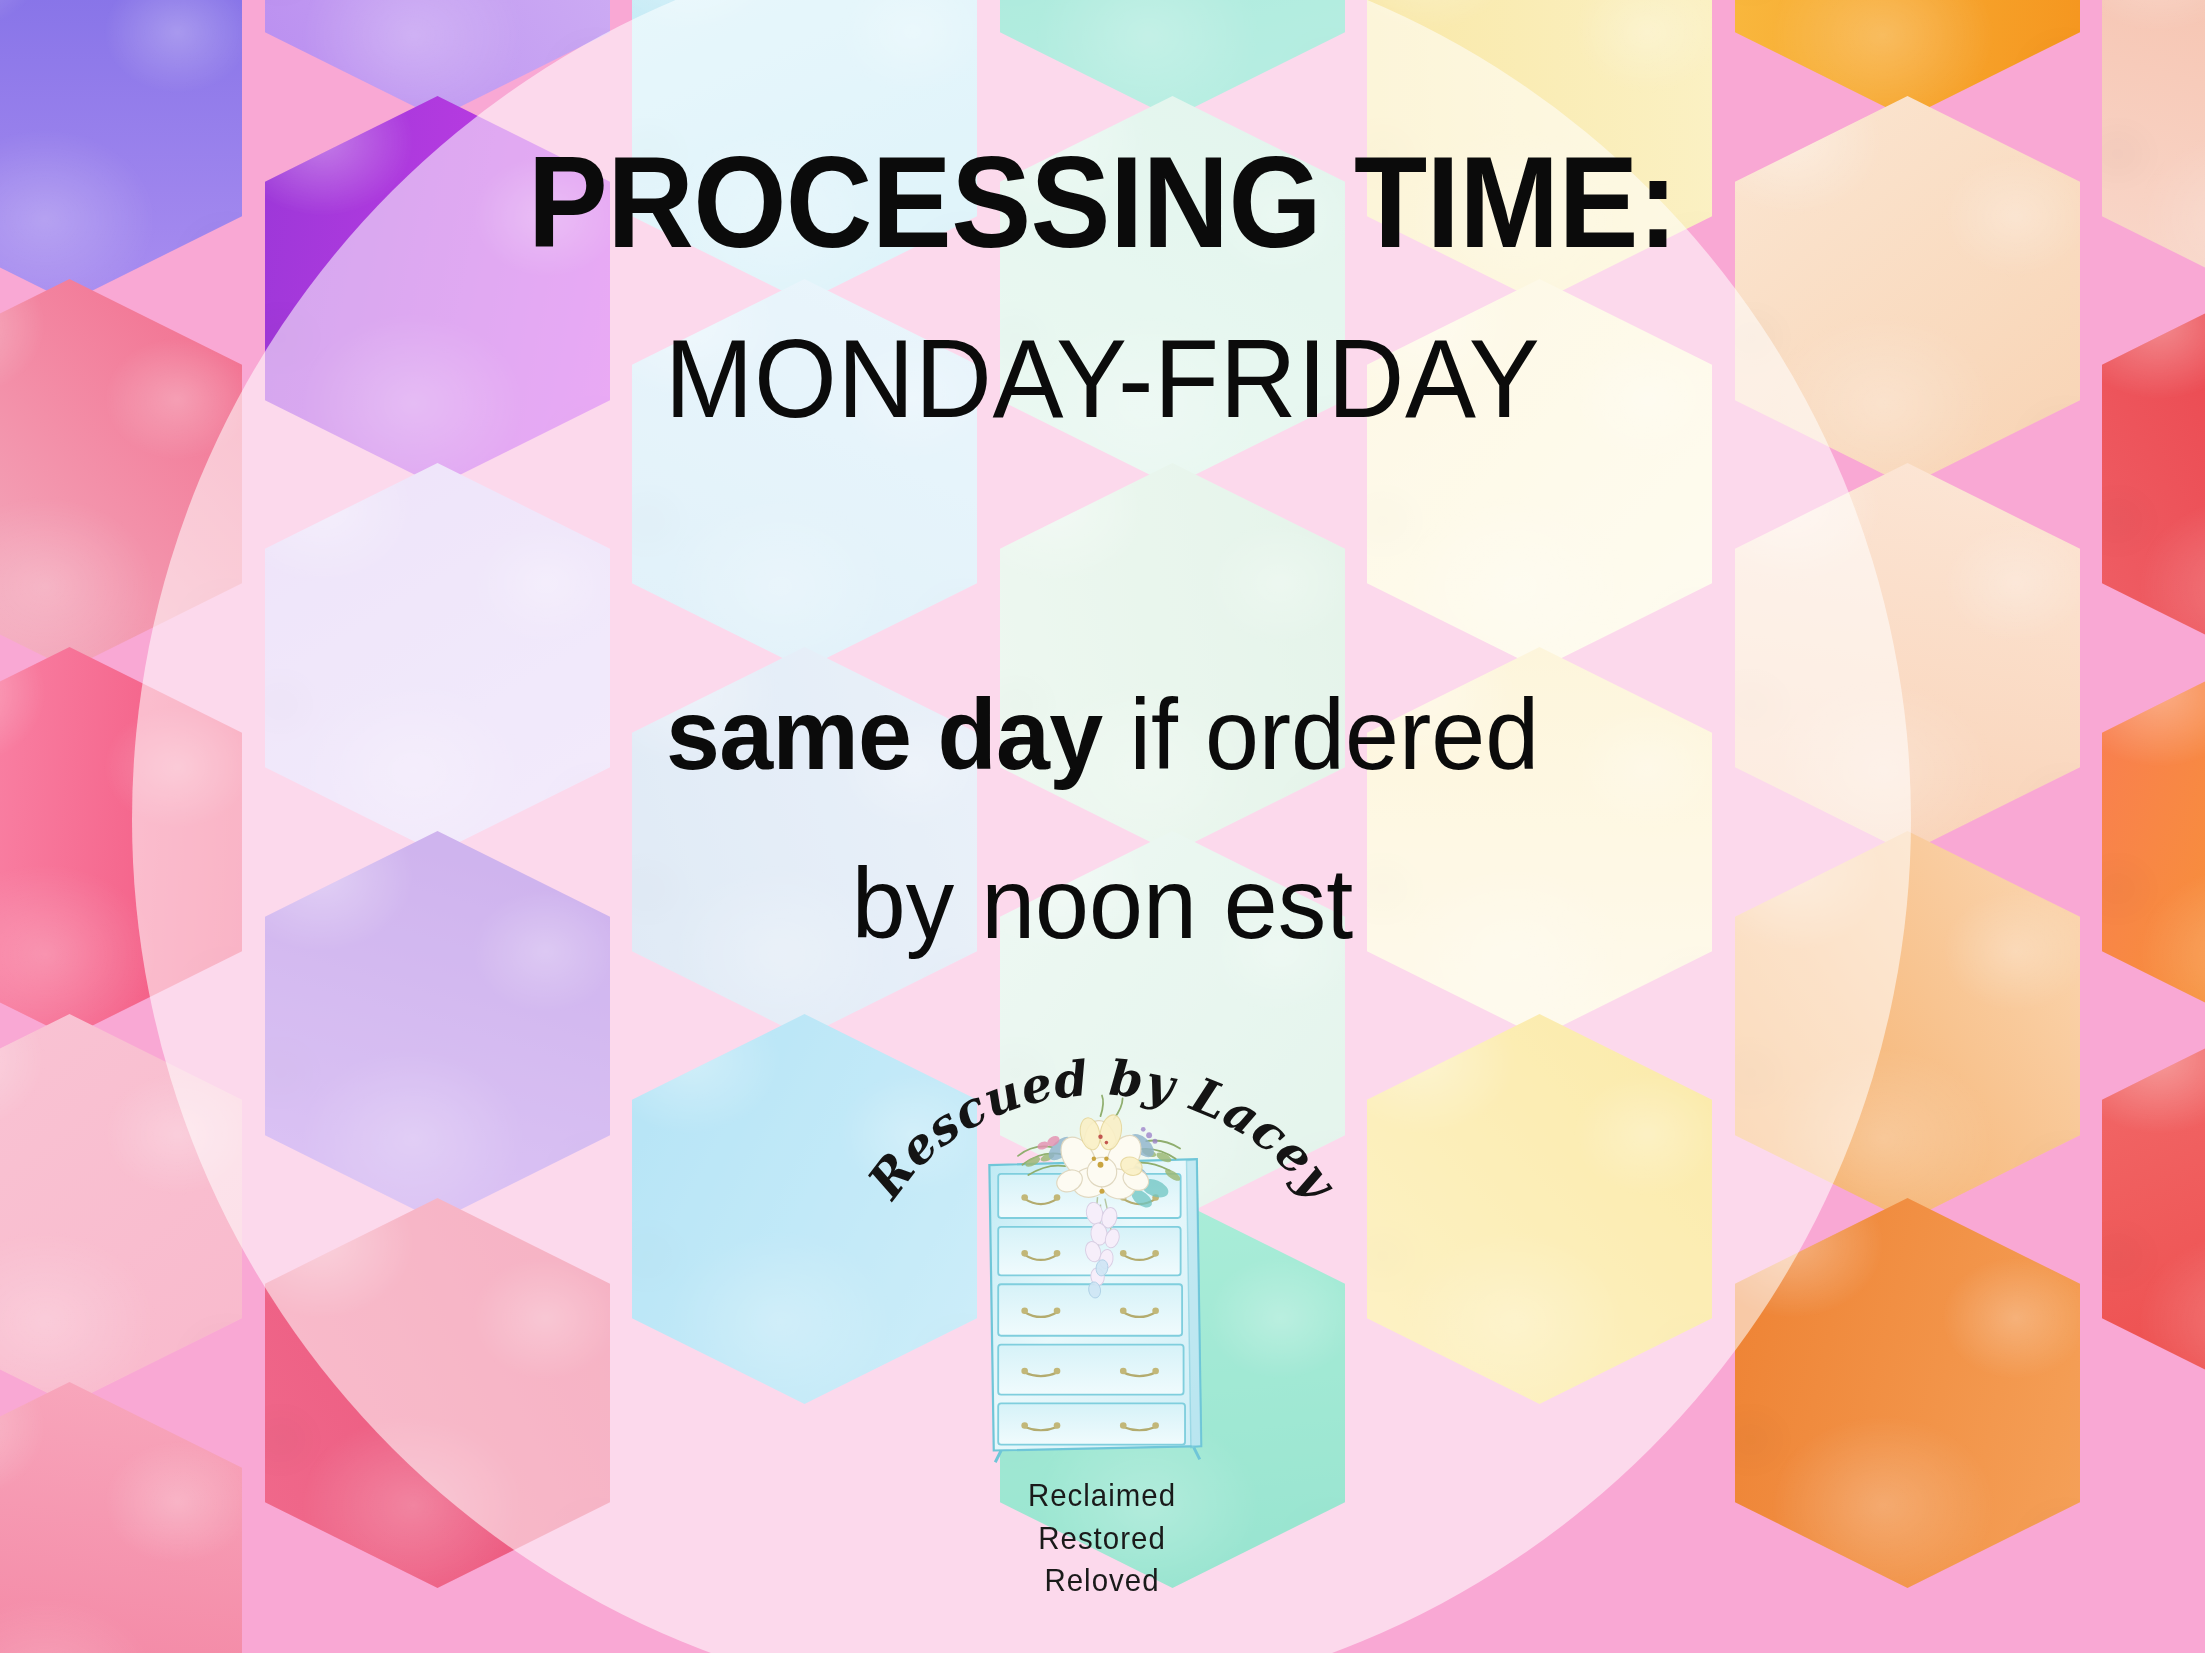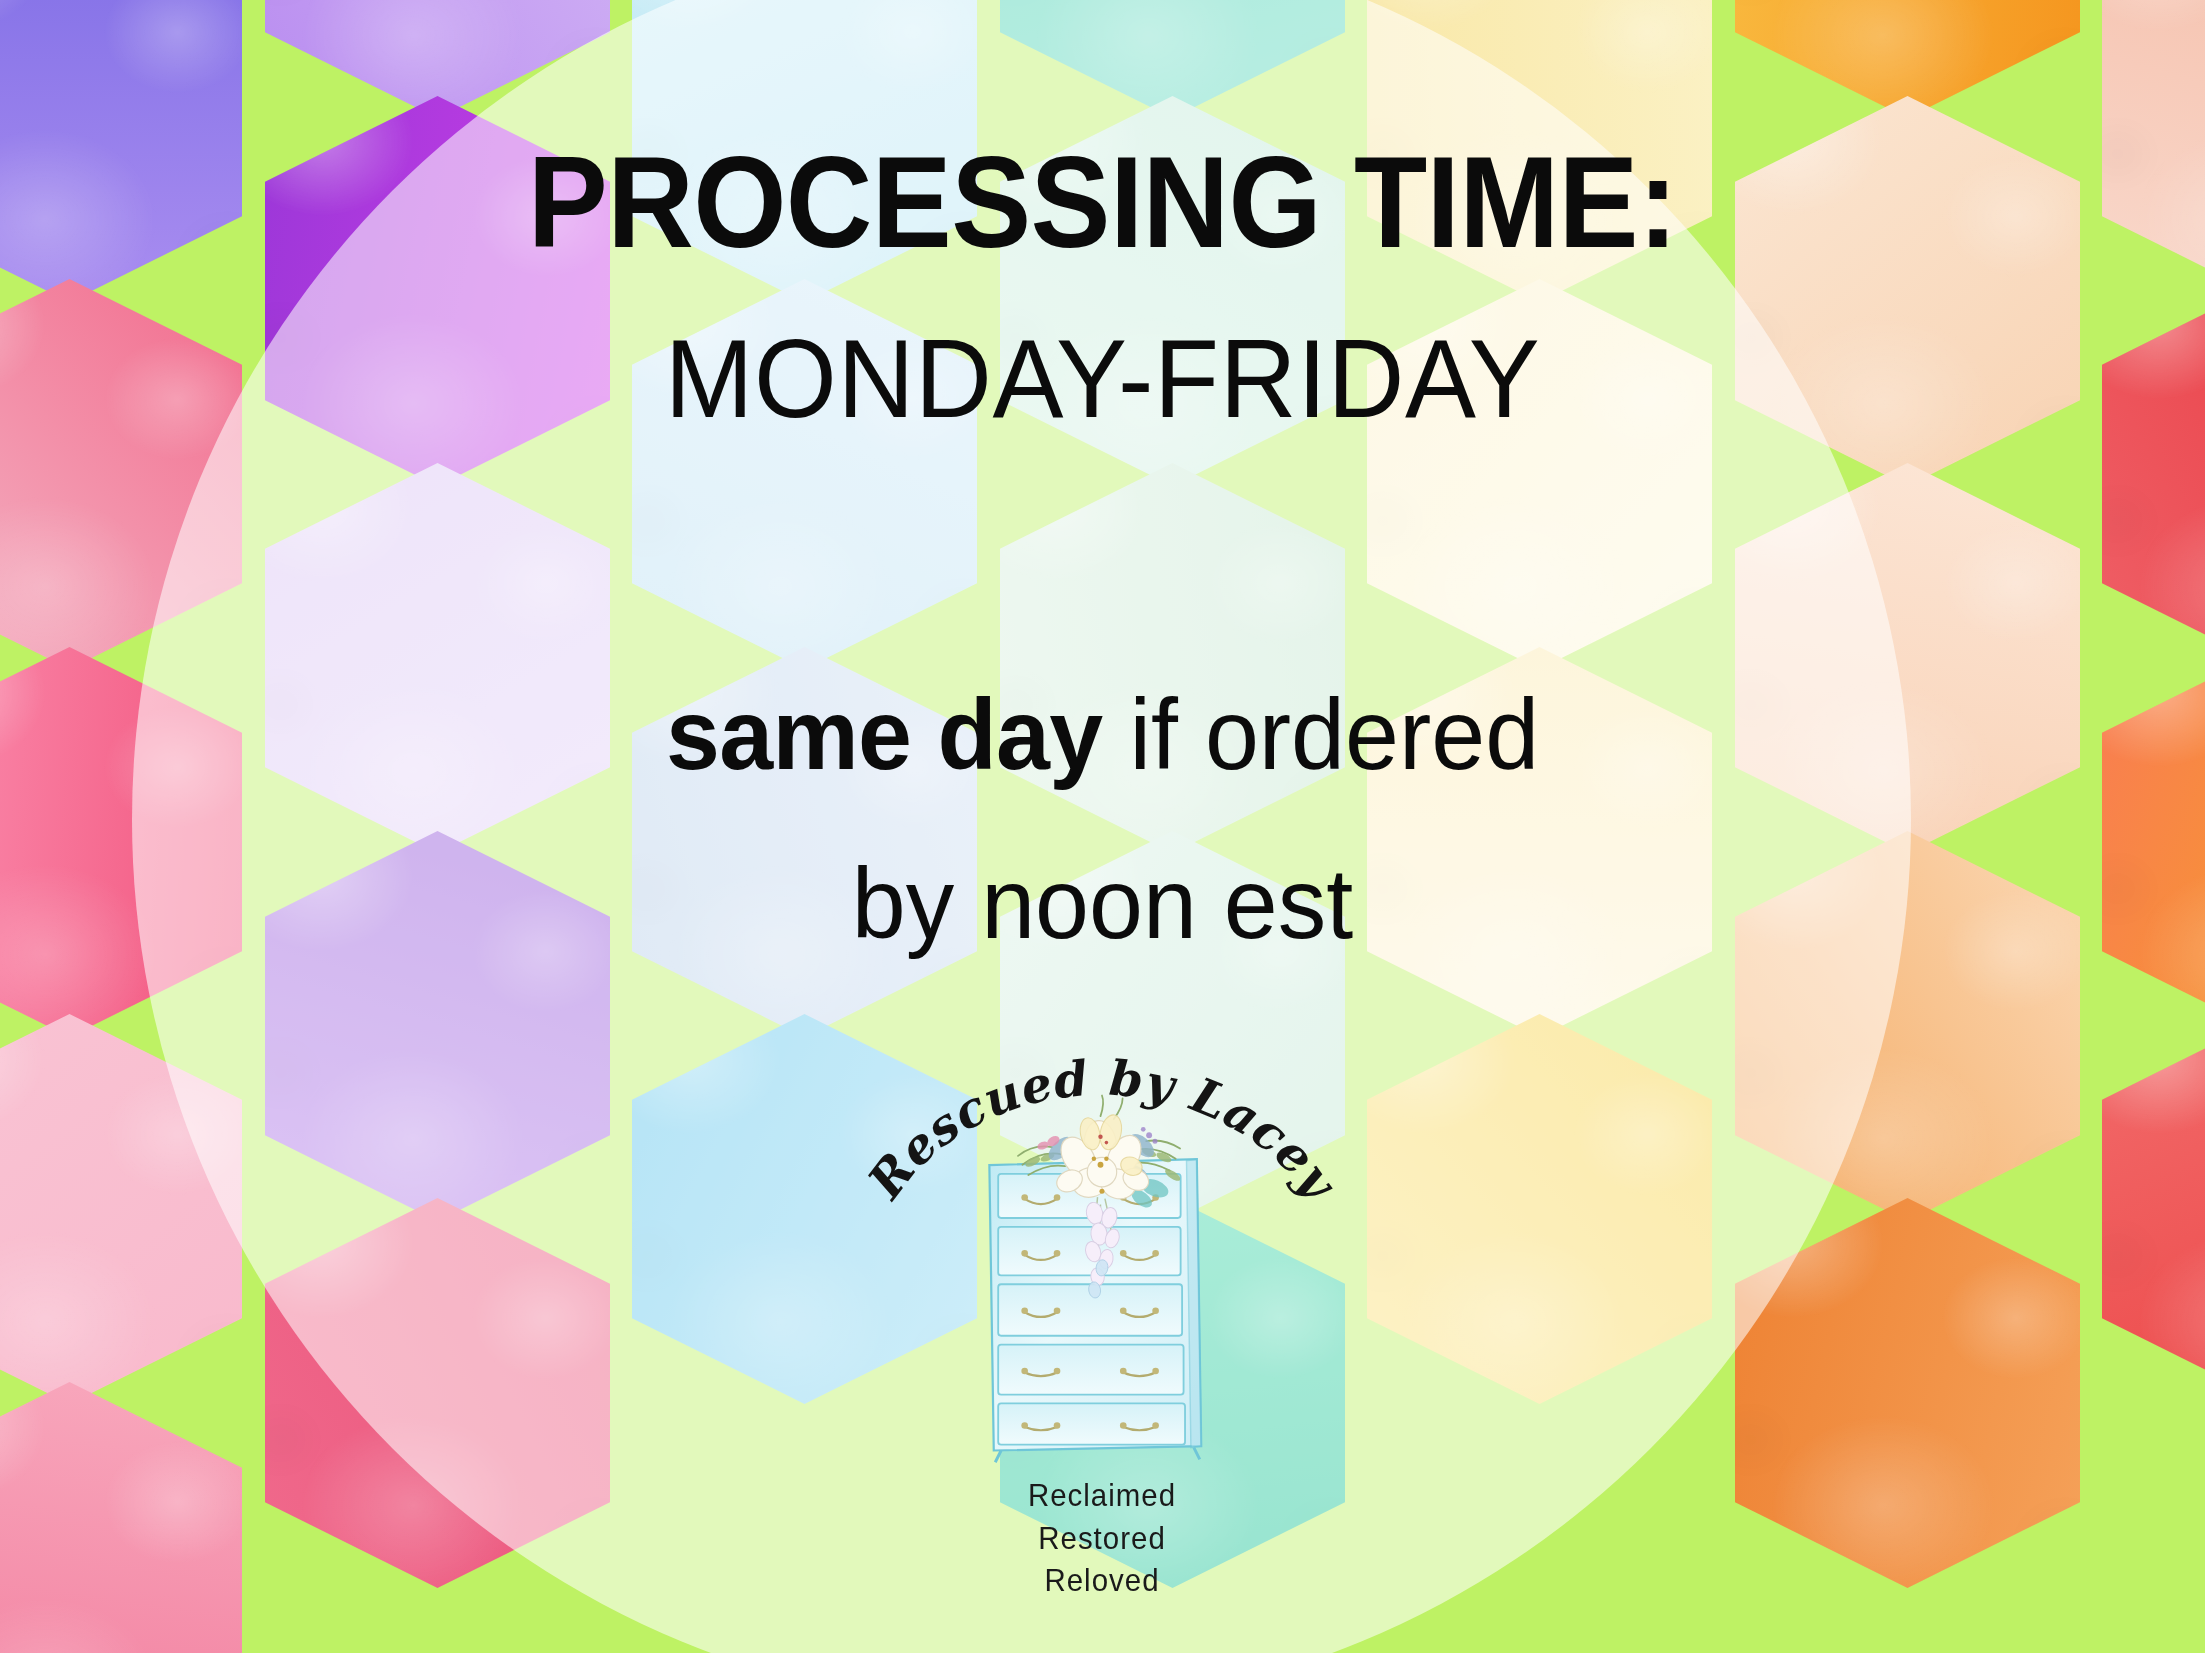--- a/index.html
+++ b/index.html
@@ -1,21 +1,21 @@
 <!DOCTYPE html>
 <html style="font-size:11.8px"><head>
 <meta charset="utf-8">
 <style>
   html,body{margin:0;padding:0;background:#fff;}
   body{width:2205px;height:1654px;overflow:hidden;font-family:"Liberation Sans",sans-serif;}
 
   #poster{
     position:relative;
     width:2205px;height:1654px;
-    background:#bef264;
+    background:#f9a8d4;
     overflow:hidden;
   }
 
   
   #hexlayer{position:absolute;inset:0;}
   .hex{
     position:absolute;
     clip-path:polygon(50% 0%, 100% 22%, 100% 78%, 50% 100%, 0% 78%, 0% 22%);
   }
   .hex .wash{

